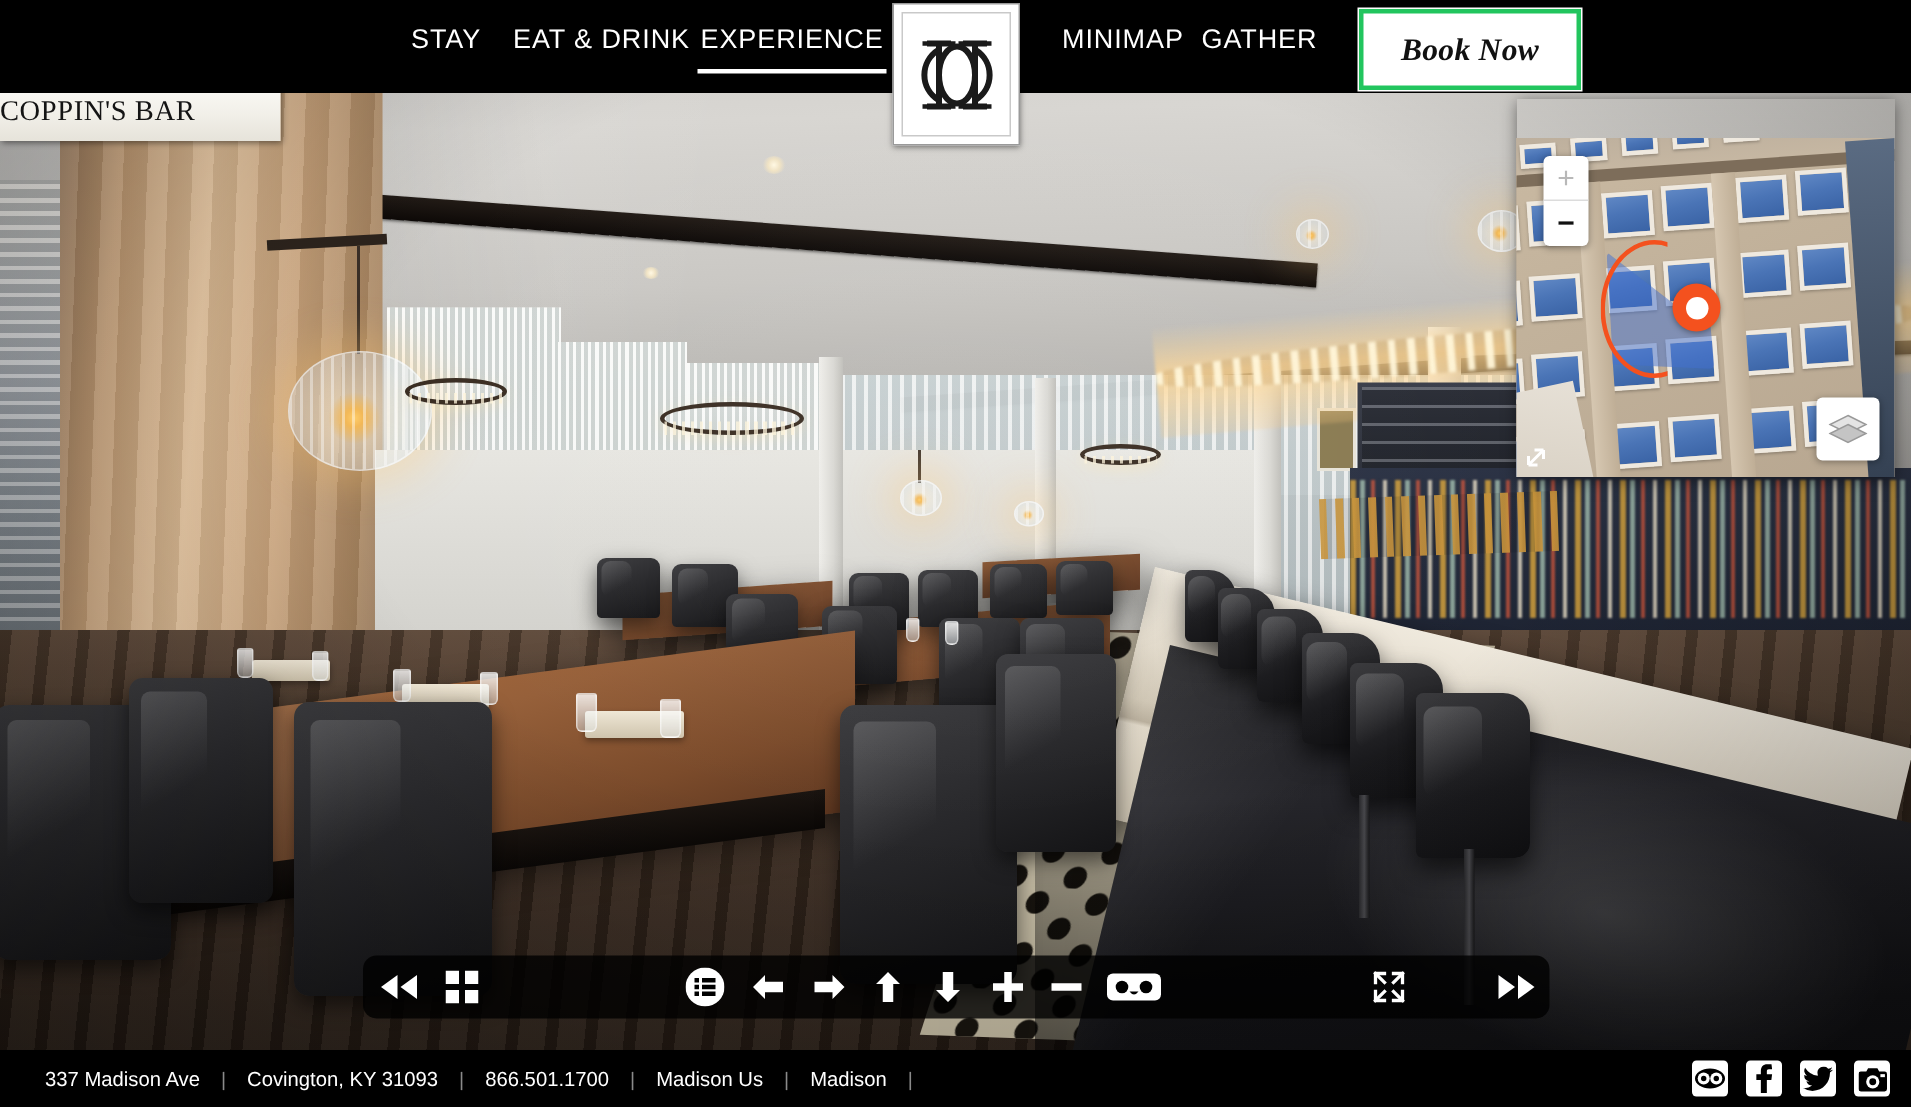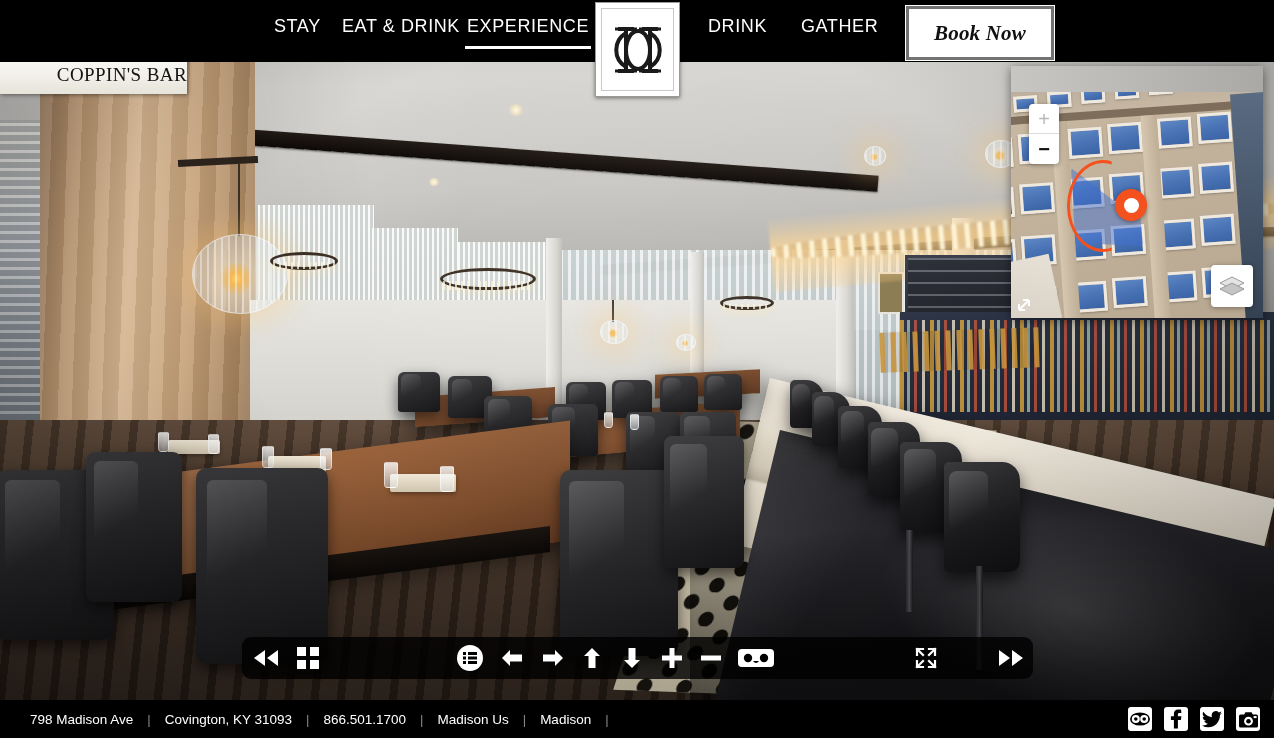--- a/index.html
+++ b/index.html
@@ -332,35 +332,35 @@
     background:#fff; border:1px solid #9a9a9a;
     box-shadow:0 1px 4px rgba(0,0,0,0.5);
     display:flex; align-items:center; justify-content:center;
     z-index:45;
   }
   #logo .inner { width:73px; height:83px; border:1px solid #c9c9c9;
     display:flex; align-items:center; justify-content:center; }
 
   #book-now {
     position:absolute; left:906px; top:6px; width:148px; height:54px;
-    background:#fff; border:3px solid #737373;
+    background:#fff; border:3px solid #22c55e;
     outline:1px solid #fff;
     display:flex; align-items:center; justify-content:center;
     cursor:pointer; z-index:45;
   }
   #book-now span {
     color:#111; font-family:"Liberation Serif", serif;
     font-size:21px; font-style:italic; font-weight:bold; letter-spacing:0.2px;
   }
 
   
   #title-plate {
     position:absolute; left:0; top:56px; width:187px; height:38px;
     background: linear-gradient(180deg,#fbfaf6 0%, #f1efe8 55%, #e6e3da 100%);
-    display:flex; align-items:center; justify-content:flex-end;
+    display:flex; align-items:center; justify-content:flex-start;
     z-index:35;
     box-shadow: 1px 1px 4px rgba(0,0,0,0.45);
   }
   #title-plate span {
     font-family:"Liberation Serif", serif;
     font-size:19px; color:#141414; letter-spacing:0.4px;
   }
 
   
   #minimap {
@@ -628,21 +628,21 @@
       <div class="nav-item" style="left:274px;">
         <span>STAY</span>
       </div>
       <div class="nav-item" style="left:342px;">
         <span>EAT &amp; DRINK</span>
       </div>
       <div class="nav-item active" style="left:467px;">
         <span>EXPERIENCE</span>
       </div>
       <div class="nav-item" style="left:708px;">
-        <span>DRINK</span>
+        <span>MINIMAP</span>
       </div>
       <div class="nav-item" style="left:801px;">
         <span>GATHER</span>
       </div>
     </nav>
 
     <div id="logo">
       <div class="inner">
         <svg width="58" height="62" viewBox="0 0 58 62">
           <g fill="none" stroke="#1a1a1a">
@@ -837,21 +837,21 @@
     <div class="tb-btn" style="left:749px;">
       <svg width="28" height="20" viewBox="0 0 28 20">
         <polygon points="2,2 2,18 13,10" fill="#fff"></polygon>
         <polygon points="15,2 15,18 26,10" fill="#fff"></polygon>
       </svg>
     </div>
   </div>
 
   <div id="footer">
     <div id="footer-links">
-      <a>798 Madison Ave</a>
+      <a>337 Madison Ave</a>
       <span class="fsep">|</span>
       <a>Covington, KY 31093</a>
       <span class="fsep">|</span>
       <a>866.501.1700</a>
       <span class="fsep">|</span>
       <a>Madison Us</a>
       <span class="fsep">|</span>
       <a>Madison</a>
       <span class="fsep">|</span>
     </div>

